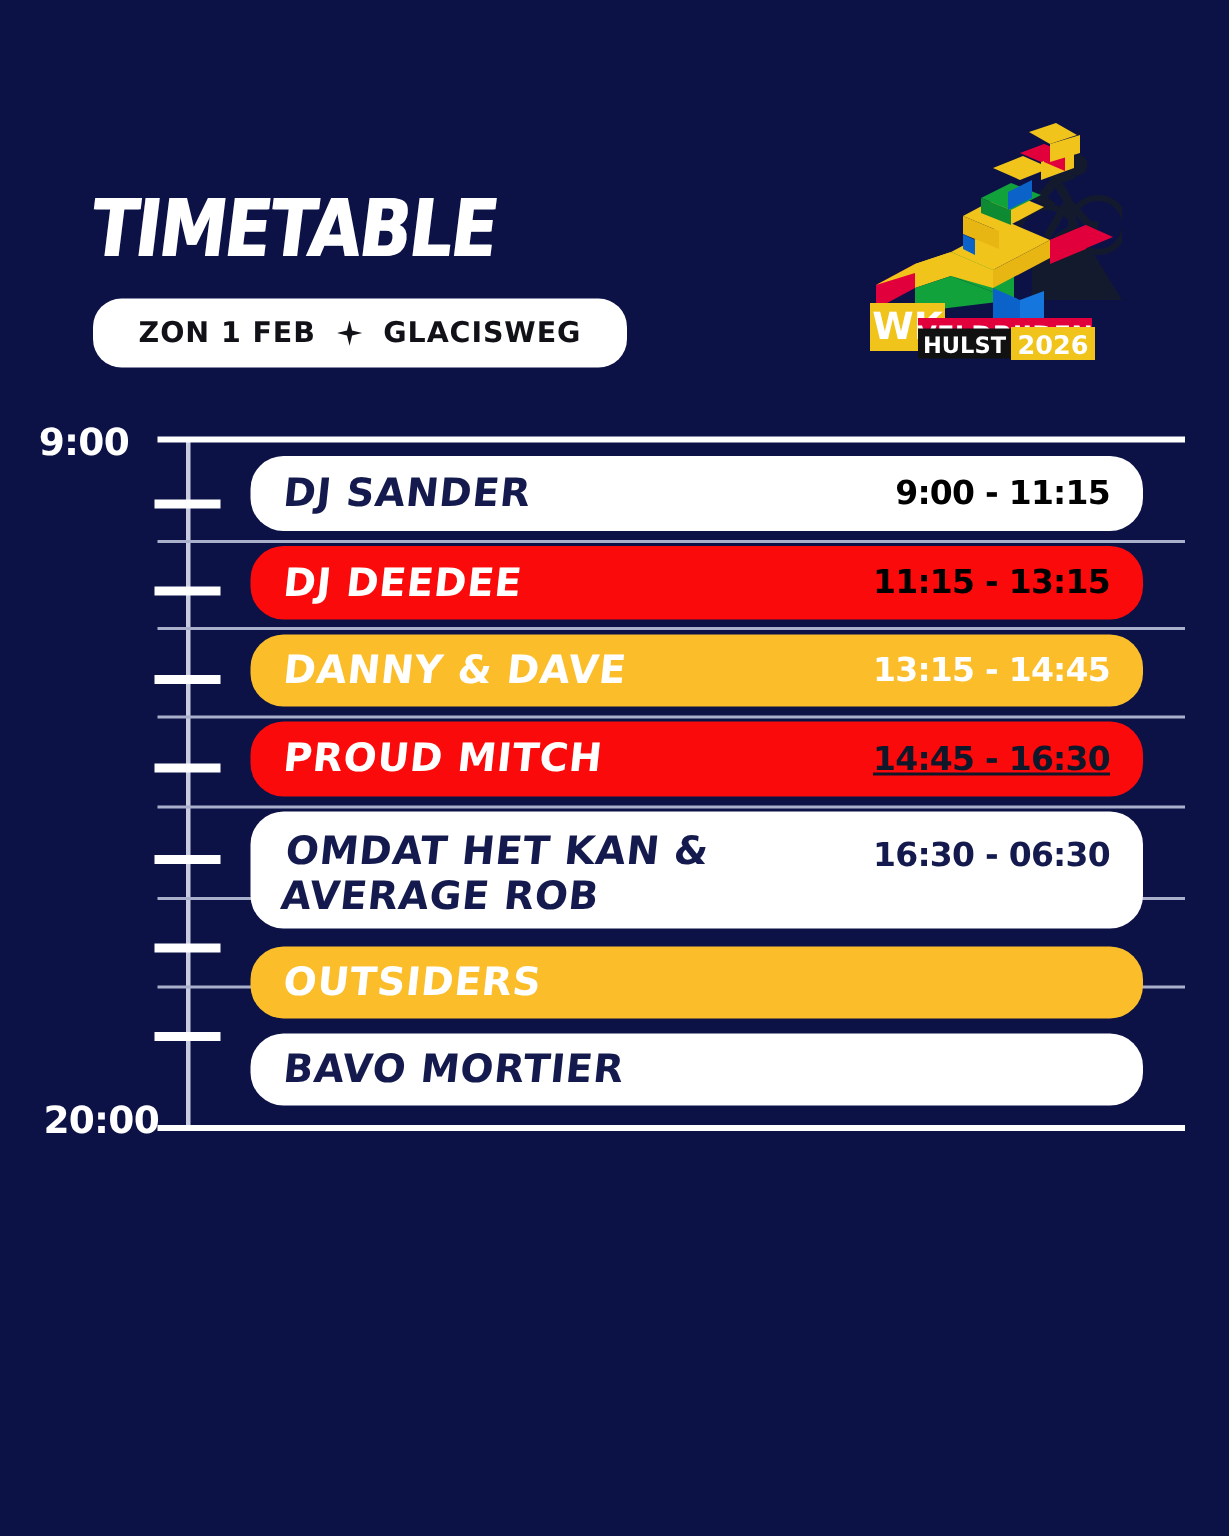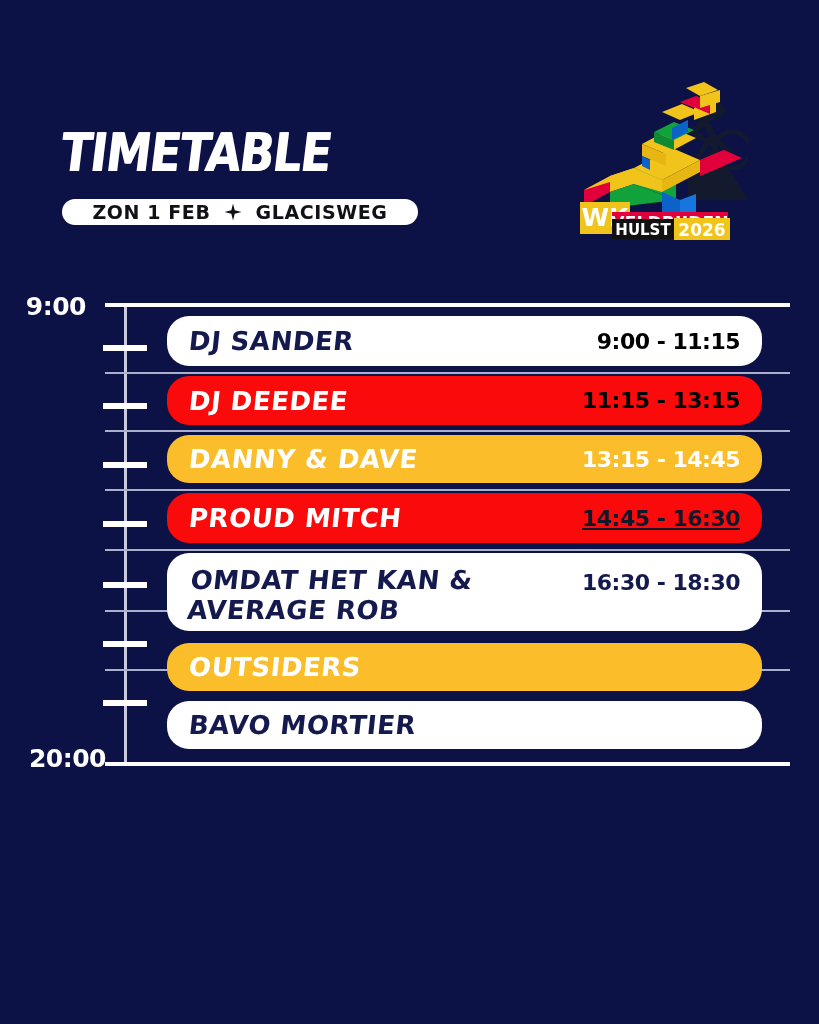--- a/index.html
+++ b/index.html
@@ -22,21 +22,21 @@
     letter-spacing:-1px;
     color:#ffffff;
     transform:skewX(-7deg) scaleY(1.18);
     transform-origin:left top;
     line-height:1;
     text-shadow:1px 0 0 #ffffff;
   }
 
   #subtitle-pill{
     position:absolute;left:62px;top:199px;
-    height:26px;width:356px;
+    height:46px;width:356px;
     background:#ffffff;
     border-radius:19px;
     display:flex;align-items:center;justify-content:center;
     gap:14px;
   }
   #subtitle-pill span{
     font-family:"DejaVu Sans", sans-serif;
     font-weight:bold;
     font-size:19px;
     letter-spacing:0.6px;
@@ -47,21 +47,21 @@
     width:17px;height:17px;flex:none;
     background:#111118;
     clip-path:polygon(50% 0%, 60% 40%, 100% 50%, 60% 60%, 50% 100%, 40% 60%, 0% 50%, 40% 40%);
   }
 
   
   #logo{position:absolute;left:576px;top:72px;width:172px;height:170px;}
   #logo svg{display:block;}
 
   
-  #timeline{position:absolute;left:0;top:272px;width:685px;height:520px;}
+  #timeline{position:absolute;left:0;top:260px;width:685px;height:520px;}
 
   .axis-label{
     position:absolute;
     font-family:"DejaVu Sans", sans-serif;
     font-weight:bold;
     font-size:25px;
     color:#ffffff;
     text-align:right;
     width:86px;left:0;
     letter-spacing:-0.5px;
@@ -239,21 +239,21 @@
   </div>
 
   <div class="card" style="top: 221px; height: 50px; background: rgb(250, 10, 10);">
     <div class="card-name" style="color: rgb(255, 255, 255);">PROUD MITCH</div>
     <div class="card-time" style="color: #0f172a; text-decoration: underline;">14:45 - 16:30</div>
   </div>
 
   <div class="card tall" style="top: 281px; height: 78px; background: rgb(255, 255, 255);">
     <div class="card-name" style="color: rgb(20, 26, 77);">OMDAT HET KAN &amp;
 AVERAGE ROB</div>
-    <div class="card-time" style="color: rgb(20, 26, 77);">16:30 - 18:30</div>
+    <div class="card-time" style="color: rgb(20, 26, 77);">16:30 - 06:30</div>
   </div>
 
   <div class="card" style="top: 371px; height: 48px; background: rgb(251, 190, 42);">
     <div class="card-name" style="color: rgb(255, 255, 255);">OUTSIDERS</div>
   </div>
 
   <div class="card" style="top: 429px; height: 48px; background: rgb(255, 255, 255);">
     <div class="card-name" style="color: rgb(20, 26, 77);">BAVO MORTIER</div>
   </div>
 

